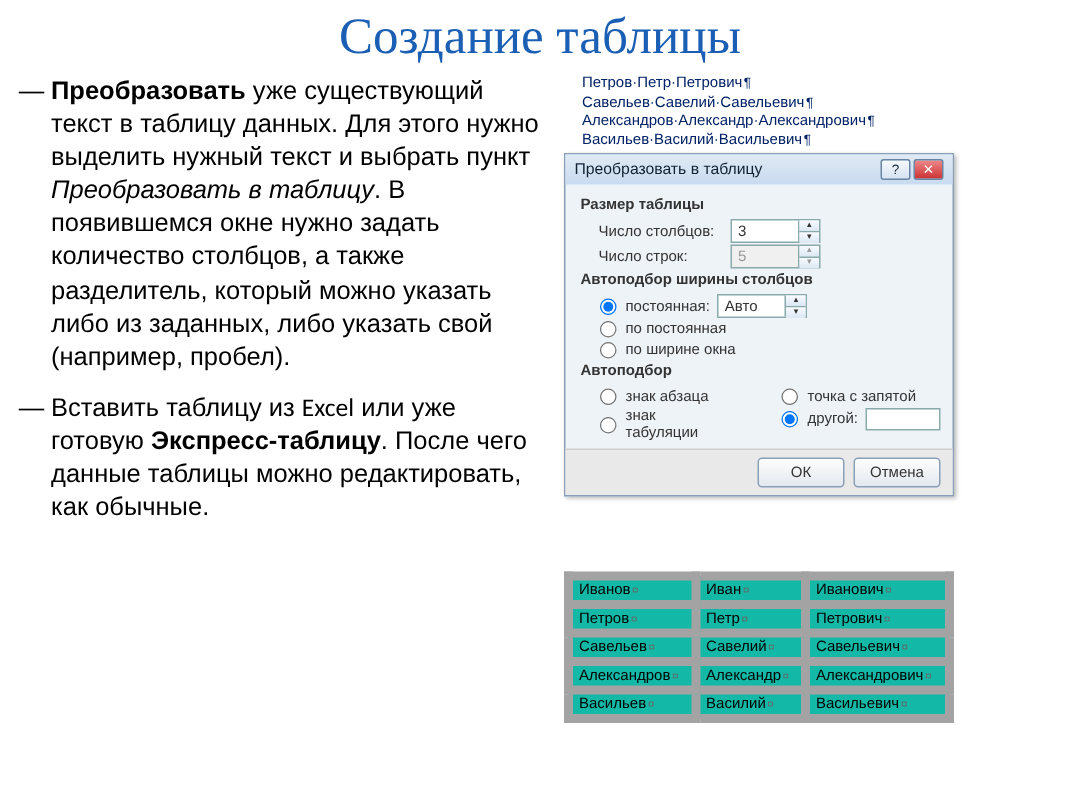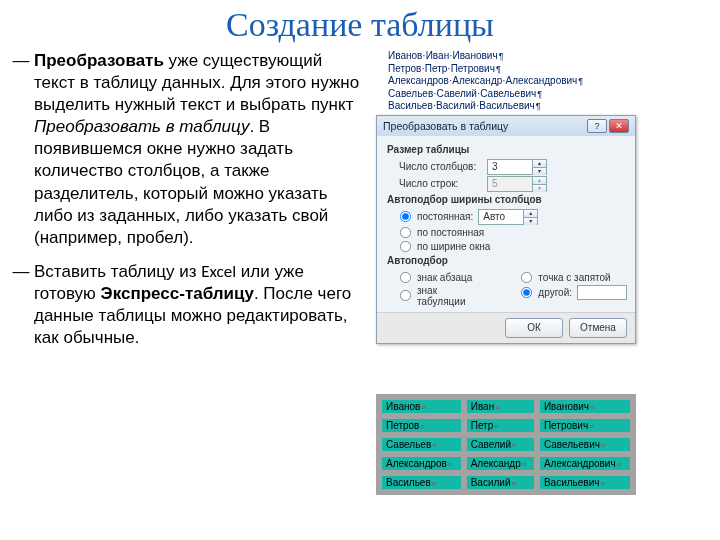--- a/index.html
+++ b/index.html
@@ -148,24 +148,23 @@
     <div class="bullet">
       <div class="dash">—</div>
       <div class="txt">
         <span>Вставить таблицу из </span><span style="font-family:Calibri,Arial">Excel</span><span> или уже готовую </span><b>Экспресс-таблицу</b><span>. После чего данные таблицы можно редактировать, как обычные.</span>
       </div>
     </div>
   </div>
 
   <div class="right">
     <div class="names">
-      <div>Иванов·Иван·Иванович</div>
       <div>Петров·Петр·Петрович</div>
+      <div>Савельев·Савелий·Савельевич</div>
       <div>Александров·Александр·Александрович</div>
-      <div>Савельев·Савелий·Савельевич</div>
       <div>Васильев·Василий·Васильевич</div>
     </div>
 
     <div class="dialog">
       <div class="titlebar">
         <span>Преобразовать в таблицу</span>
         <div class="buttons">
           <div class="winbtn">?</div>
           <div class="winbtn close">✕</div>
         </div>

